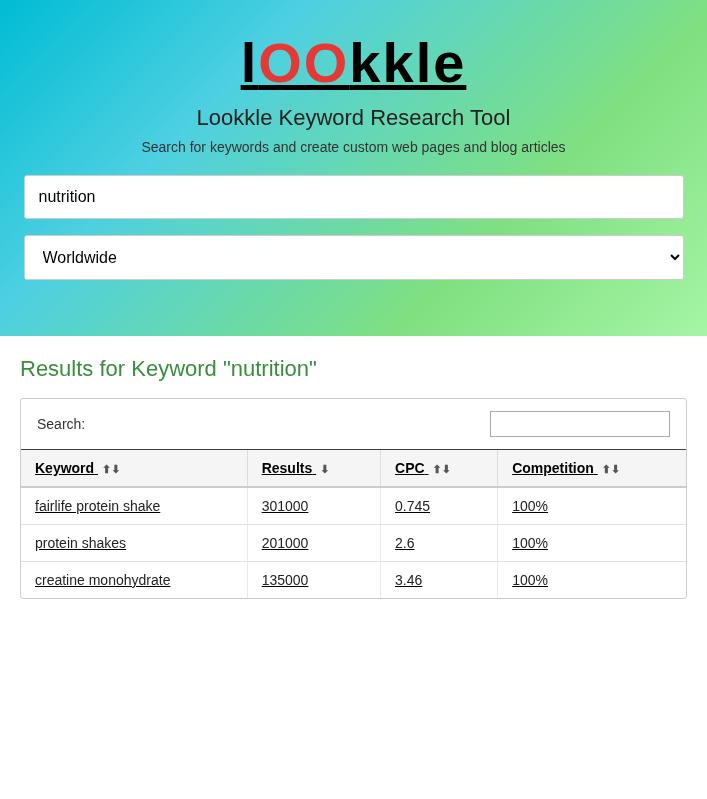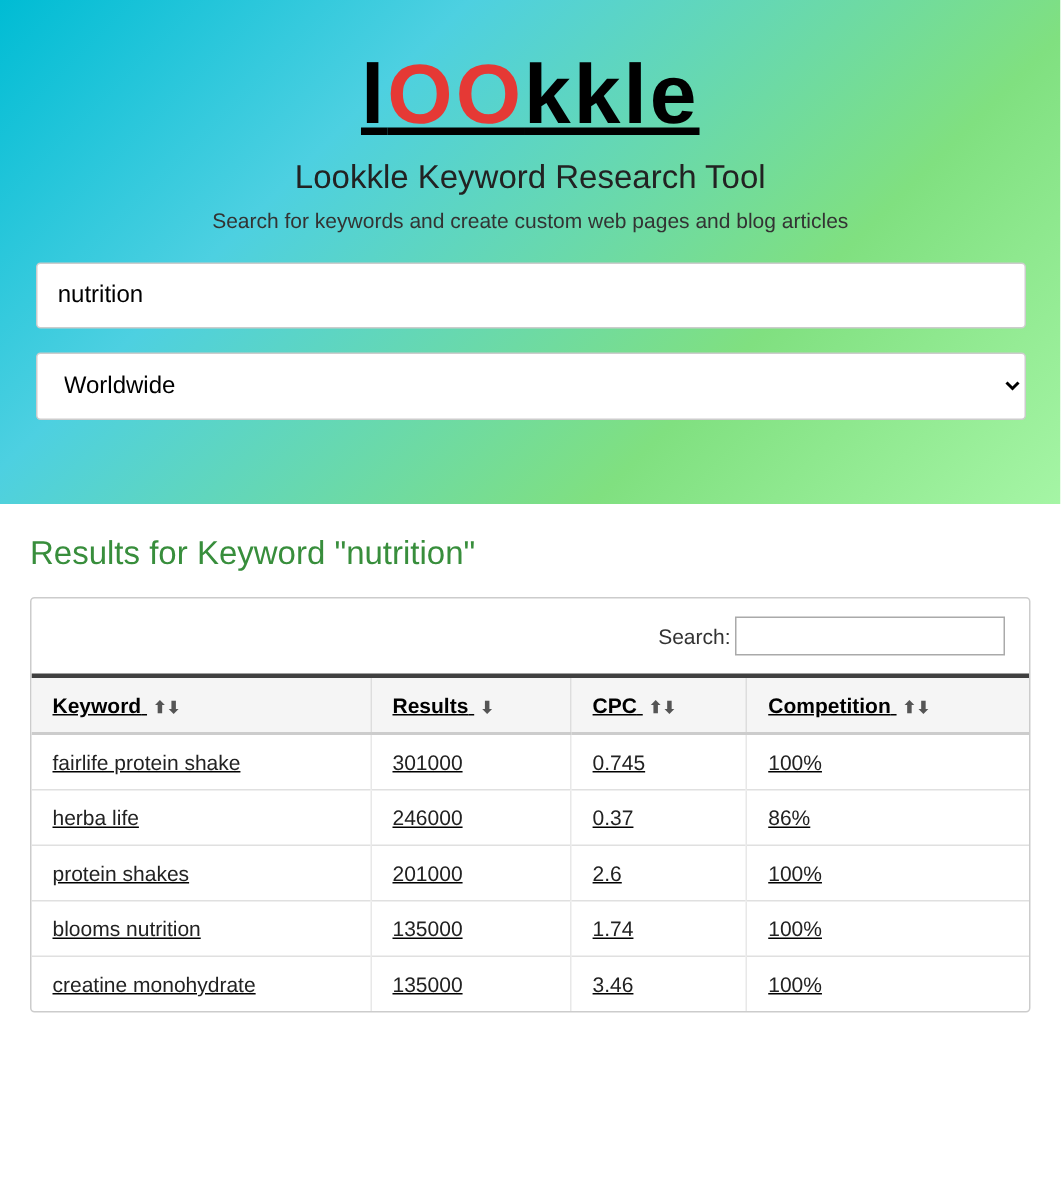--- a/index.html
+++ b/index.html
@@ -94,22 +94,22 @@
       border: 1px solid #ccc;
       border-radius: 3px;
       overflow: hidden;
     }
 
     .table-search-bar {
       padding: 12px 16px;
       display: flex;
       align-items: center;
       gap: 3px;
-      border-bottom: 3px solid #404040;
-      justify-content: flex-end;
+      border-bottom: 1px solid #404040;
+      justify-content: space-between;
     }
 
     .table-search-bar label {
       font-size: 14px;
       color: #333;
     }
 
     .table-search-bar input {
       border: 1px solid #aaa;
       padding: 4px 8px;
@@ -223,35 +223,23 @@
         </tr>
       </thead>
       <tbody id="results-tbody">
       <tr>
             <td>fairlife protein shake</td>
             <td>301000</td>
             <td>0.745</td>
             <td>100%</td>
           </tr>
           <tr>
-            <td>herba life</td>
-            <td>246000</td>
-            <td>0.37</td>
-            <td>86%</td>
-          </tr>
-          <tr>
             <td>protein shakes</td>
             <td>201000</td>
             <td>2.6</td>
-            <td>100%</td>
-          </tr>
-          <tr>
-            <td>blooms nutrition</td>
-            <td>135000</td>
-            <td>1.74</td>
             <td>100%</td>
           </tr>
           <tr>
             <td>creatine monohydrate</td>
             <td>135000</td>
             <td>3.46</td>
             <td>100%</td>
           </tr>
         </tbody>
     </table>

